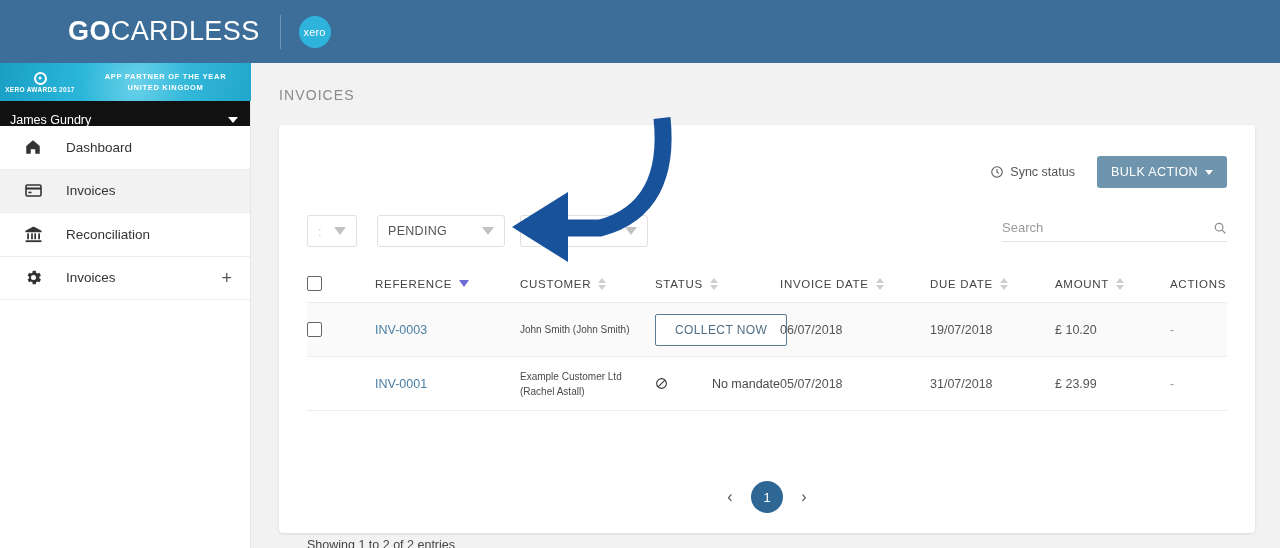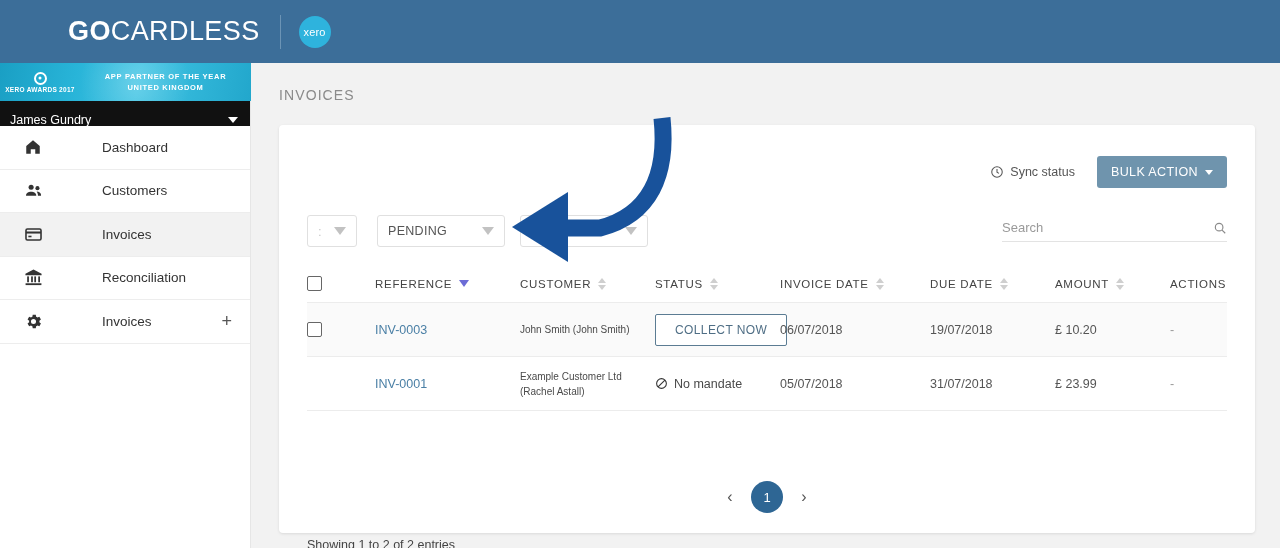--- a/index.html
+++ b/index.html
@@ -91,21 +91,20 @@
     width: 0; height: 0;
     border-left: 5px solid transparent; border-right: 5px solid transparent;
     border-top: 6px solid #ffffff;
   }
 
   .nav-item {
     height: 43.5px; display: flex; align-items: center;
     border-bottom: 1px solid #ededed;
     padding-left: 22px; cursor: pointer;
     position: relative;
-    gap: 36px;
   }
   .nav-item.active { background: #f2f2f2; }
   .nav-icon {
     width: 22px; height: 22px; margin-right: 22px;
     display: flex; align-items: center; justify-content: center;
     color: #333333; flex: none;
   }
   .nav-label { font-size: 13.5px; color: #333333; }
   .nav-plus {
     position: absolute; right: 18px; color: #555555;
@@ -236,21 +235,21 @@
   .cust-text { color: #4a4a4a; font-size: 10px; line-height: 1.35; }
   .cell-text { color: #555555; font-size: 12.5px; }
   .collect-btn {
     border: 1.5px solid #5b7c93; background: #ffffff;
     color: #4f6e85; font-size: 12px; letter-spacing: 0.4px;
     padding: 8px 19px; border-radius: 2px; cursor: pointer;
     font-family: "Liberation Sans", sans-serif; white-space: nowrap;
   }
   .no-mandate {
     display: flex; align-items: center; gap: 6px;
-    color: #4a4a4a; font-size: 12.5px; white-space: nowrap;
+    color: #4a4a4a; font-size: 12.5px; white-space: nowrap; justify-content: space-between;
   }
   .ban-icon { width: 13px; height: 13px; color: #333333; }
   .dash { color: #999999; font-size: 12.5px; }
 
   
   .pagination {
     position: absolute; left: 0; right: 0; top: 356px;
     display: flex; align-items: center; justify-content: center; gap: 14px;
   }
   .pg-arrow {
@@ -309,31 +308,20 @@
 
     <div class="nav-item">
       <span class="nav-icon">
         <svg viewBox="0 0 24 24" width="18" height="18" fill="currentColor">
             <path d="M12 3 3 10.5V21h6v-6h6v6h6V10.5z"></path>
           </svg>
       </span>
       <span class="nav-label">Dashboard</span>
     </div>
 
-    <div class="nav-item">
-      <span class="nav-icon">
-        <svg viewBox="0 0 24 24" width="19" height="19" fill="currentColor">
-            <circle cx="9" cy="8" r="3.2"></circle>
-            <circle cx="17" cy="9" r="2.6"></circle>
-            <path d="M2.5 18.5c0-3.3 3-5 6.5-5s6.5 1.7 6.5 5z"></path>
-            <path d="M16 13.2c3 .15 5.5 1.6 5.5 4.3V18.5H17.6c.1-1.9-.5-3.6-1.6-5.3z"></path>
-          </svg>
-      </span>
-      <span class="nav-label">Customers</span>
-    </div>
 
     <div class="nav-item active">
       <span class="nav-icon">
         <svg viewBox="0 0 24 24" width="19" height="19" fill="none" stroke="currentColor" stroke-width="2">
             <rect x="2.5" y="5" width="19" height="14" rx="1.8"></rect>
             <path d="M2.5 9.5h19" stroke-width="2.6"></path>
             <path d="M5.5 14.5h4" stroke-width="2"></path>
           </svg>
       </span>
       <span class="nav-label">Invoices</span>

